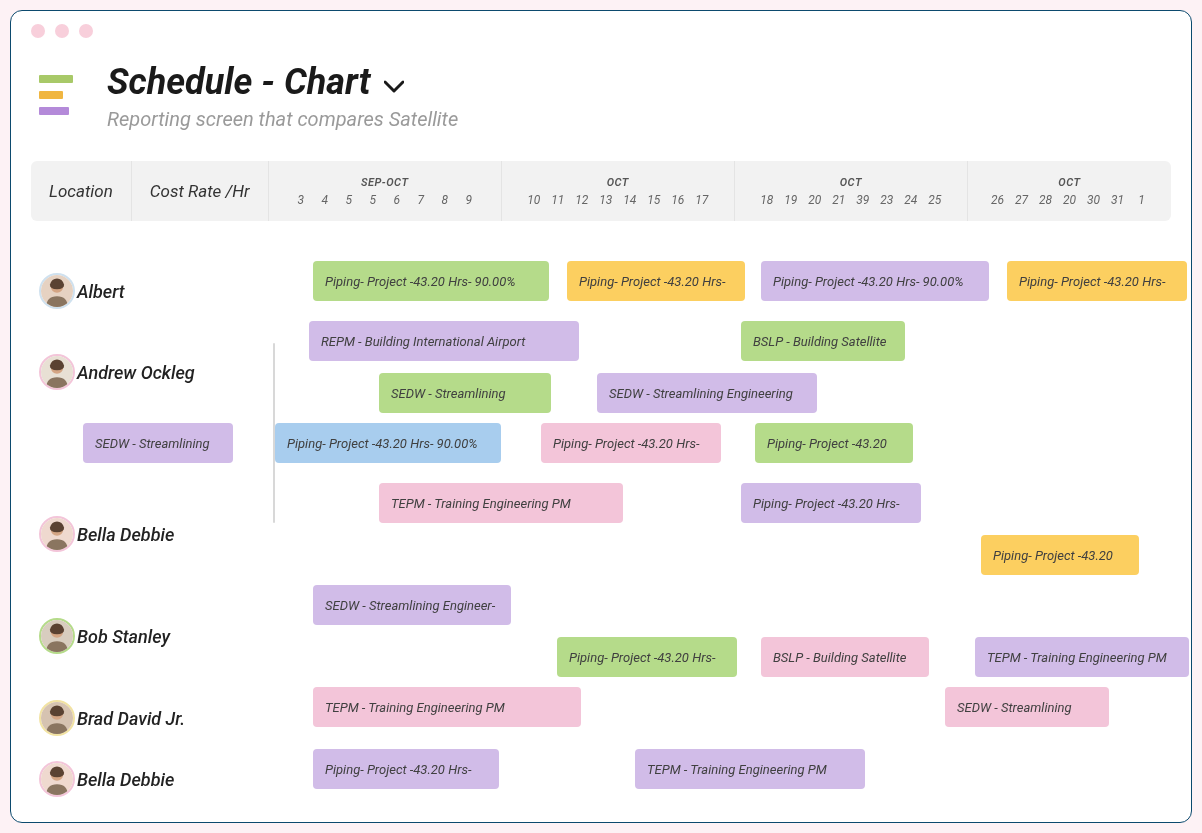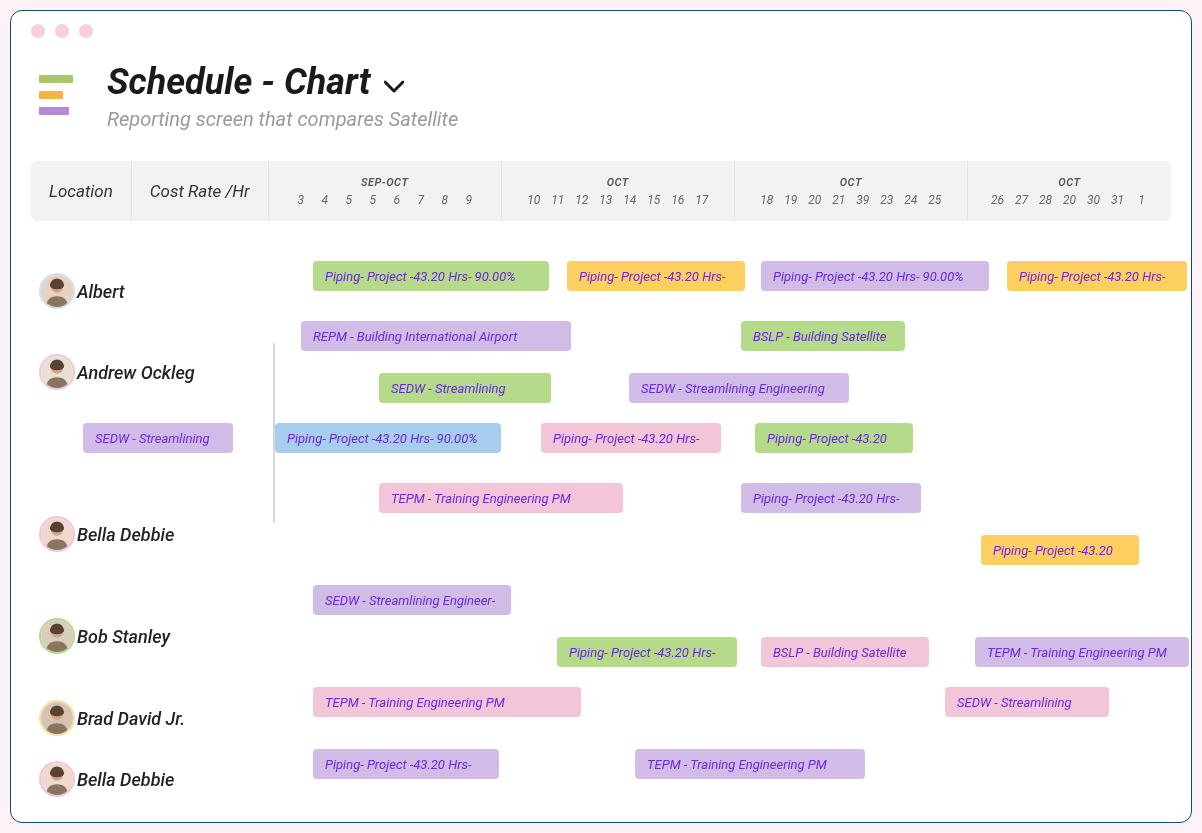--- a/index.html
+++ b/index.html
@@ -23,21 +23,21 @@
 .month-label { font-size: 11px; font-weight: 600; color: #555; letter-spacing: 0.5px; }
 .days { display: flex; gap: 0; margin-top: 4px; }
 .day { font-size: 12px; color: #666; width: 24px; text-align: center; }
 .gantt { margin-top: 40px; position: relative; }
 .row { display: flex; align-items: center; min-height: 60px; position: relative; }
 .person { width: 250px; display: flex; align-items: center; gap: 2px; padding-left: 8px; flex-shrink: 0; }
 .avatar { width: 36px; height: 36px; border-radius: 50%; border: 2px solid; flex-shrink: 0; position: relative; overflow: hidden; }
 .avatar svg { width: 100%; height: 100%; }
 .person-name { font-size: 18px; color: #222; font-weight: 500; }
 .tasks-area { flex: 1; position: relative; height: 100%; }
-.task { position: absolute; height: 30px; border-radius: 4px; display: flex; align-items: center; padding: 0 12px; font-size: 13px; color: #6d28d9; white-space: nowrap; overflow: hidden; }
+.task { position: absolute; height: 40px; border-radius: 4px; display: flex; align-items: center; padding: 0 12px; font-size: 13px; color: #404040; white-space: nowrap; overflow: hidden; }
 .task.green { background: #b5db8a; }
 .task.yellow { background: #fccf60; }
 .task.purple { background: #d1bce8; }
 .task.pink { background: #f3c5d9; }
 .task.blue { background: #a8cdee; }
 .vline { position: absolute; left: 242px; top: 82px; width: 2px; height: 180px; background: #d8d8d8; border-radius: 2px; }
 </style>
 </head>
 <body>
 
@@ -149,24 +149,24 @@
           <div class="person">
             <div class="avatar" style="border-color: rgb(243, 197, 217);"><svg viewBox="0 0 36 36">
                 <rect width="36" height="36" fill="#e8e0d4"></rect>
                 <circle cx="18" cy="13" r="7" fill="#d4a584"></circle>
                 <path d="M6 36 Q6 24 18 24 Q30 24 30 36 Z" fill="#8a7560"></path>
                 <path d="M10 11 Q12 4 18 4 Q24 4 26 11 Q26 16 18 16 Q10 16 10 11 Z" fill="#5a4232"></path>
               </svg></div>
             <div class="person-name">Andrew Ockleg</div>
           </div>
           <div class="tasks-area">
-            <div class="task purple" style="left: 20px; width: 270px; top: 0px;">REPM - Building International Airport</div>
+            <div class="task purple" style="left: 28px; width: 270px; top: 0px;">REPM - Building International Airport</div>
             <div class="task green" style="left: 460px; width: 164px; top: 0px;">BSLP - Building Satellite</div>
             <div class="task green" style="left: 98px; width: 172px; top: 52px;">SEDW - Streamlining</div>
-            <div class="task purple" style="left: 348px; width: 220px; top: 52px;">SEDW - Streamlining Engineering</div>
+            <div class="task purple" style="left: 316px; width: 220px; top: 52px;">SEDW - Streamlining Engineering</div>
           </div>
         </div>
         <div class="row" style="height: 60px;">
           <div class="tasks-area">
             <div class="task purple" style="left: 52px; width: 150px; top: 0px;">SEDW - Streamlining</div>
             <div class="task blue" style="left: 244px; width: 226px; top: 0px;">Piping- Project -43.20 Hrs- 90.00%</div>
             <div class="task pink" style="left: 510px; width: 180px; top: 0px;">Piping- Project -43.20 Hrs-</div>
             <div class="task green" style="left: 724px; width: 158px; top: 0px;">Piping- Project -43.20</div>
           </div>
         </div>

